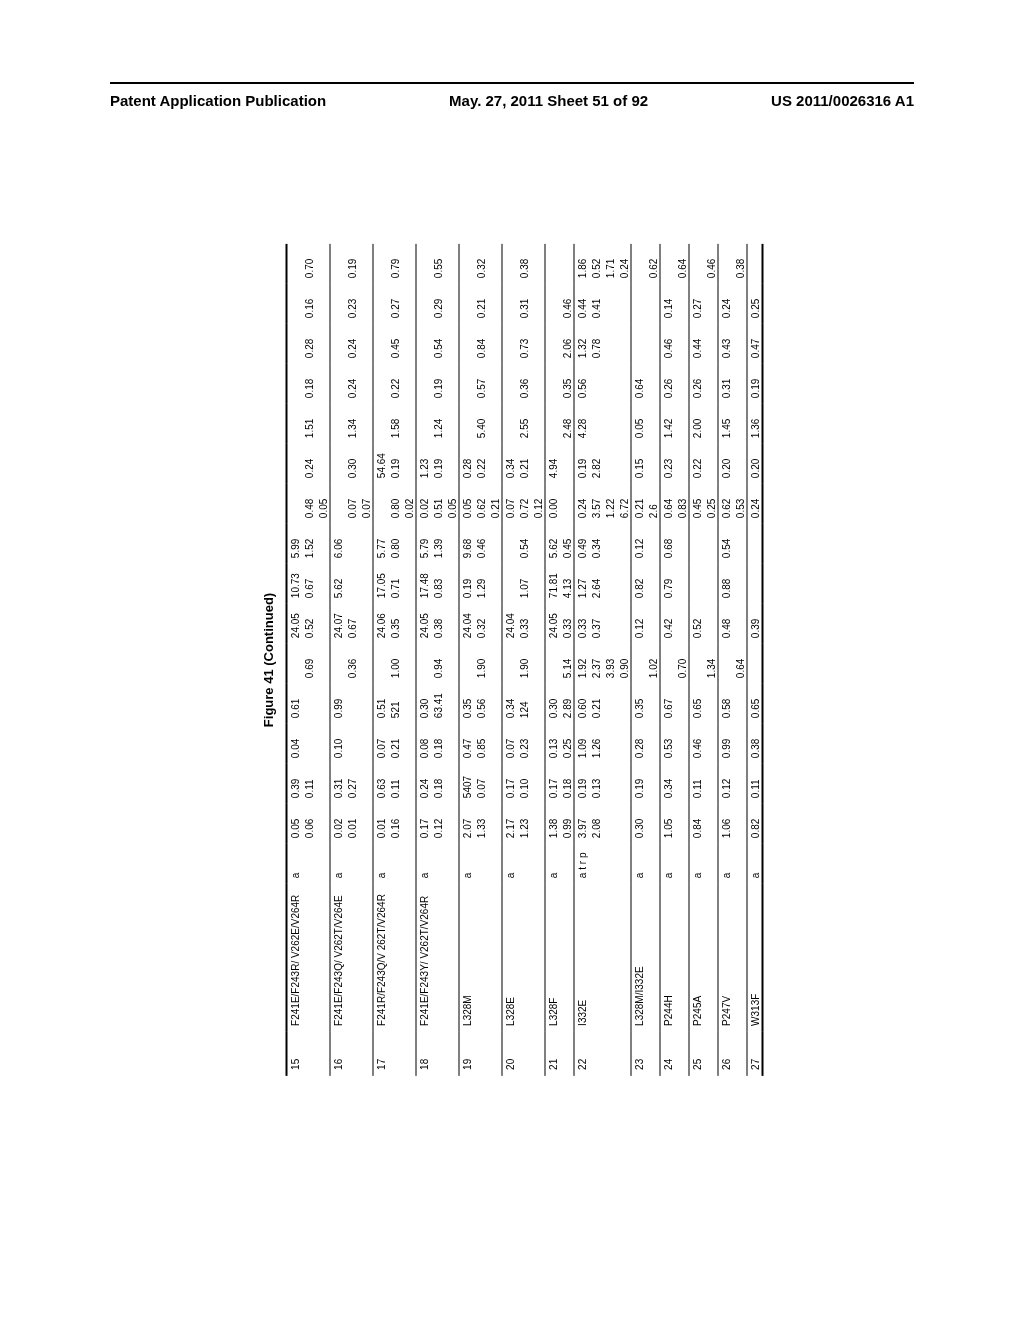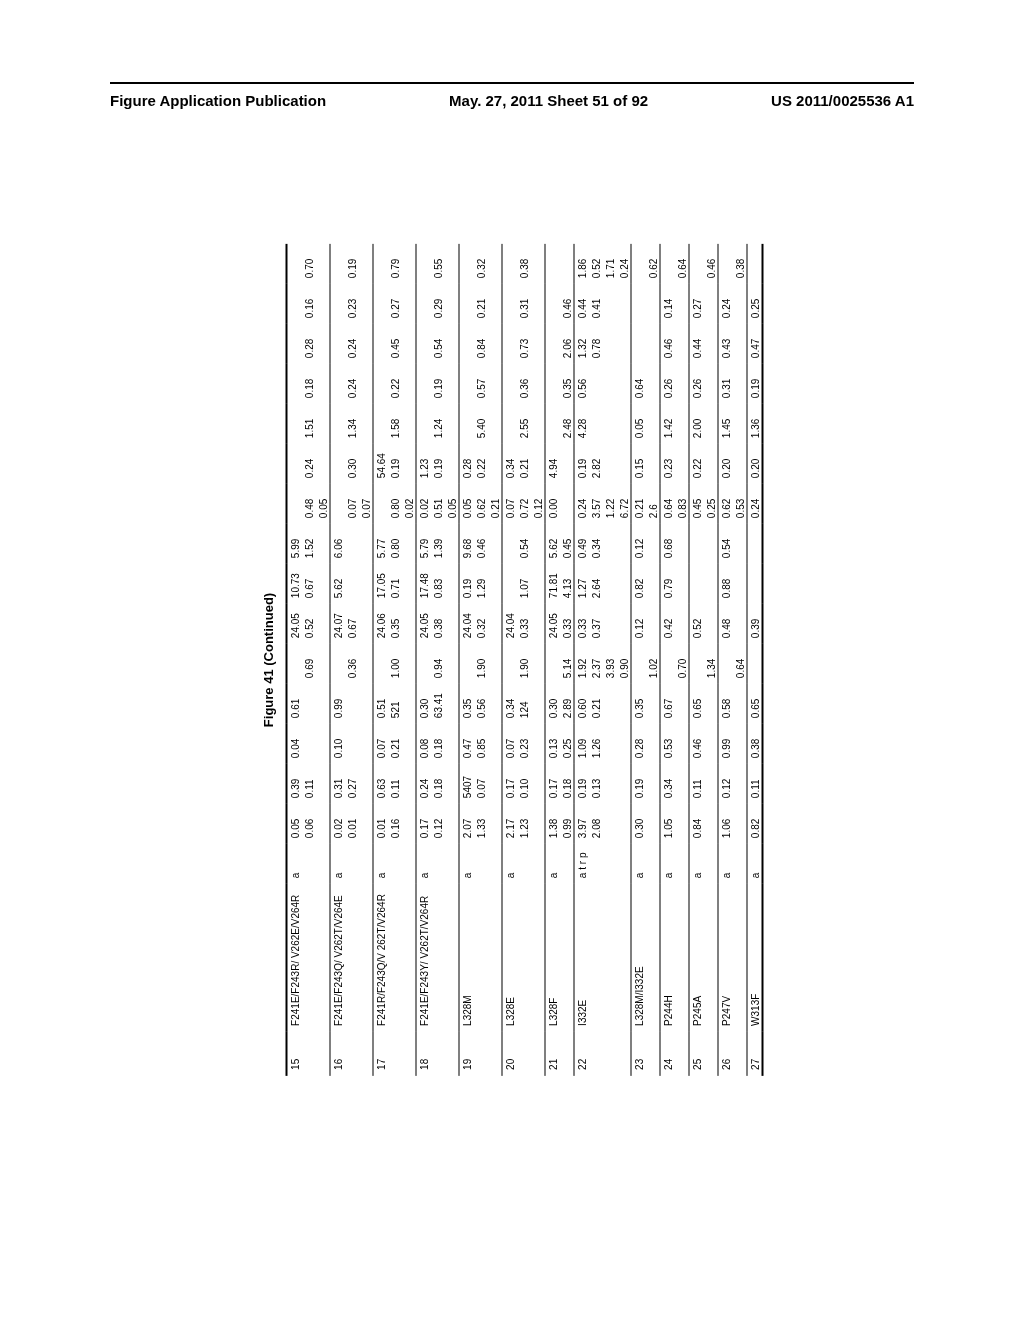--- a/index.html
+++ b/index.html
@@ -54,23 +54,23 @@
   .group {
     border-top: 1px solid #000;
   }
   .toprule { border-top: 2px solid #000; }
   .bottomrule td { border-bottom: 2px solid #000; }
 </style>
 </head>
 <body>
 
 <div class="header">
-  <span>Figure Application Publication</span>
+  <span>Patent Application Publication</span>
   <span>May. 27, 2011  Sheet 51 of 92</span>
-  <span>US 2011/0025536 A1</span>
+  <span>US 2011/0026316 A1</span>
 </div>
 
 <div class="table-wrap">
   <div class="caption">Figure 41 (Continued)</div>
   <table>
     <tbody id="tbody">
         <tr class="group toprule">
           <td class="idx">15</td>
           <td class="name">F241E/F243R/ V262E/V264R</td>
           <td class="note">a</td>

